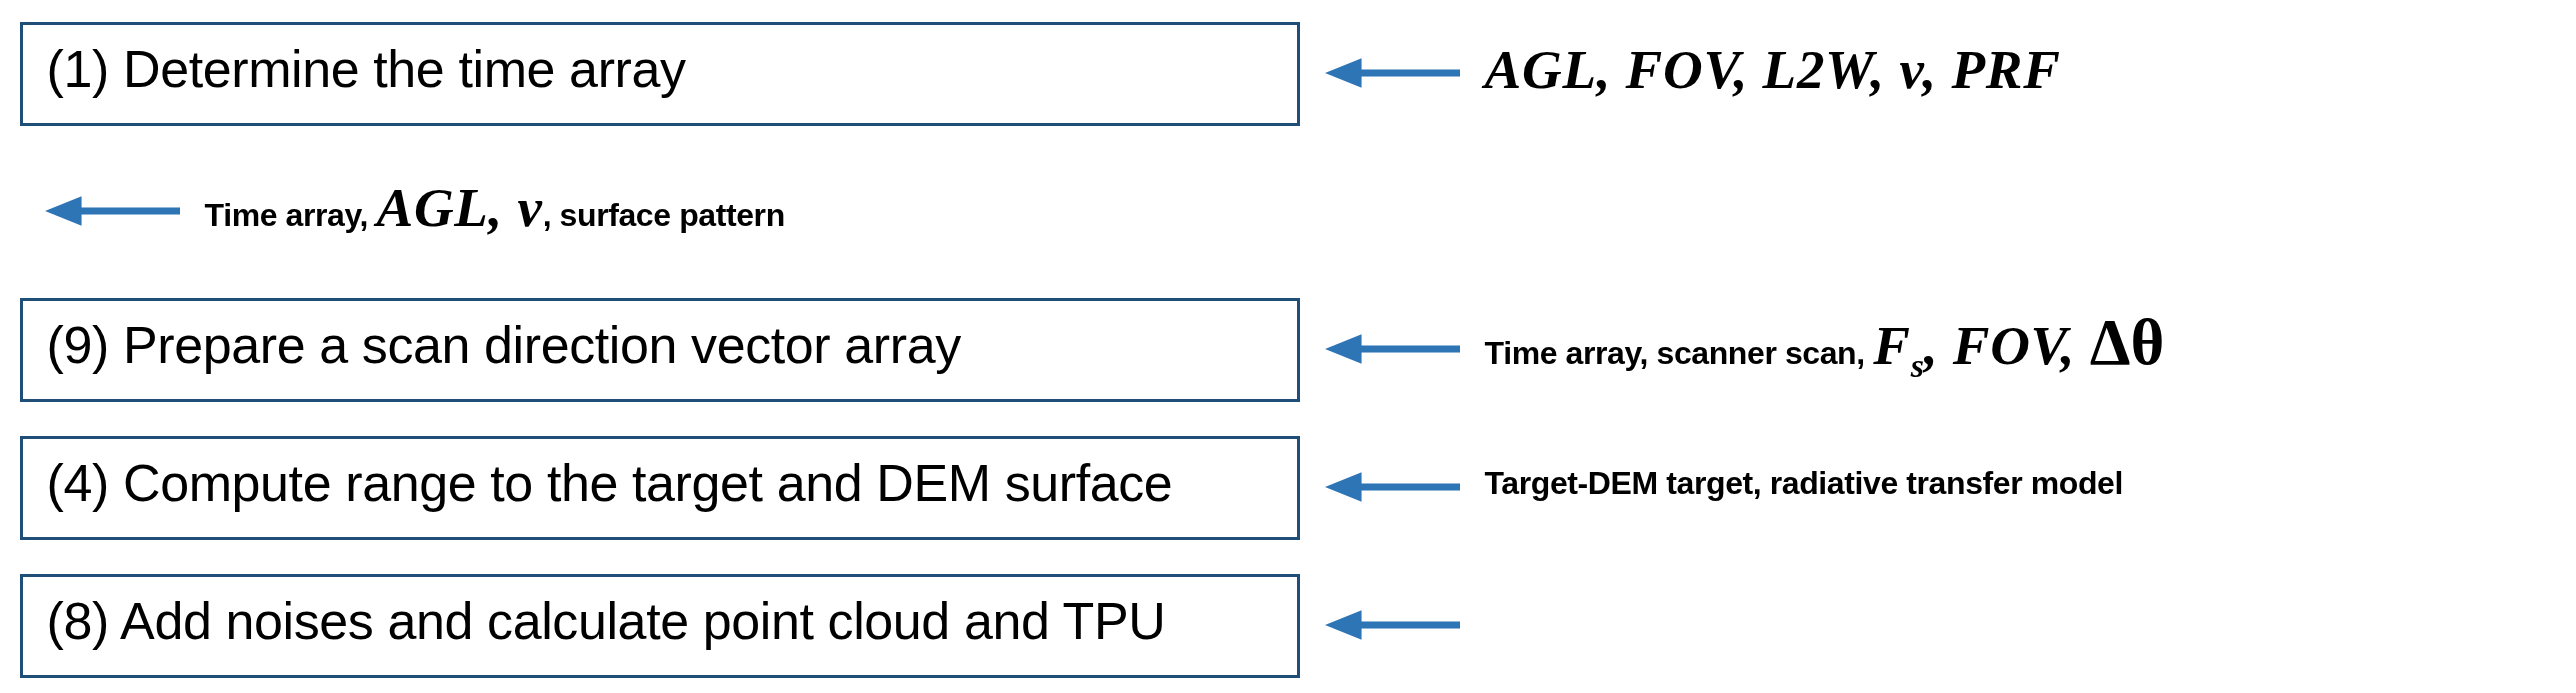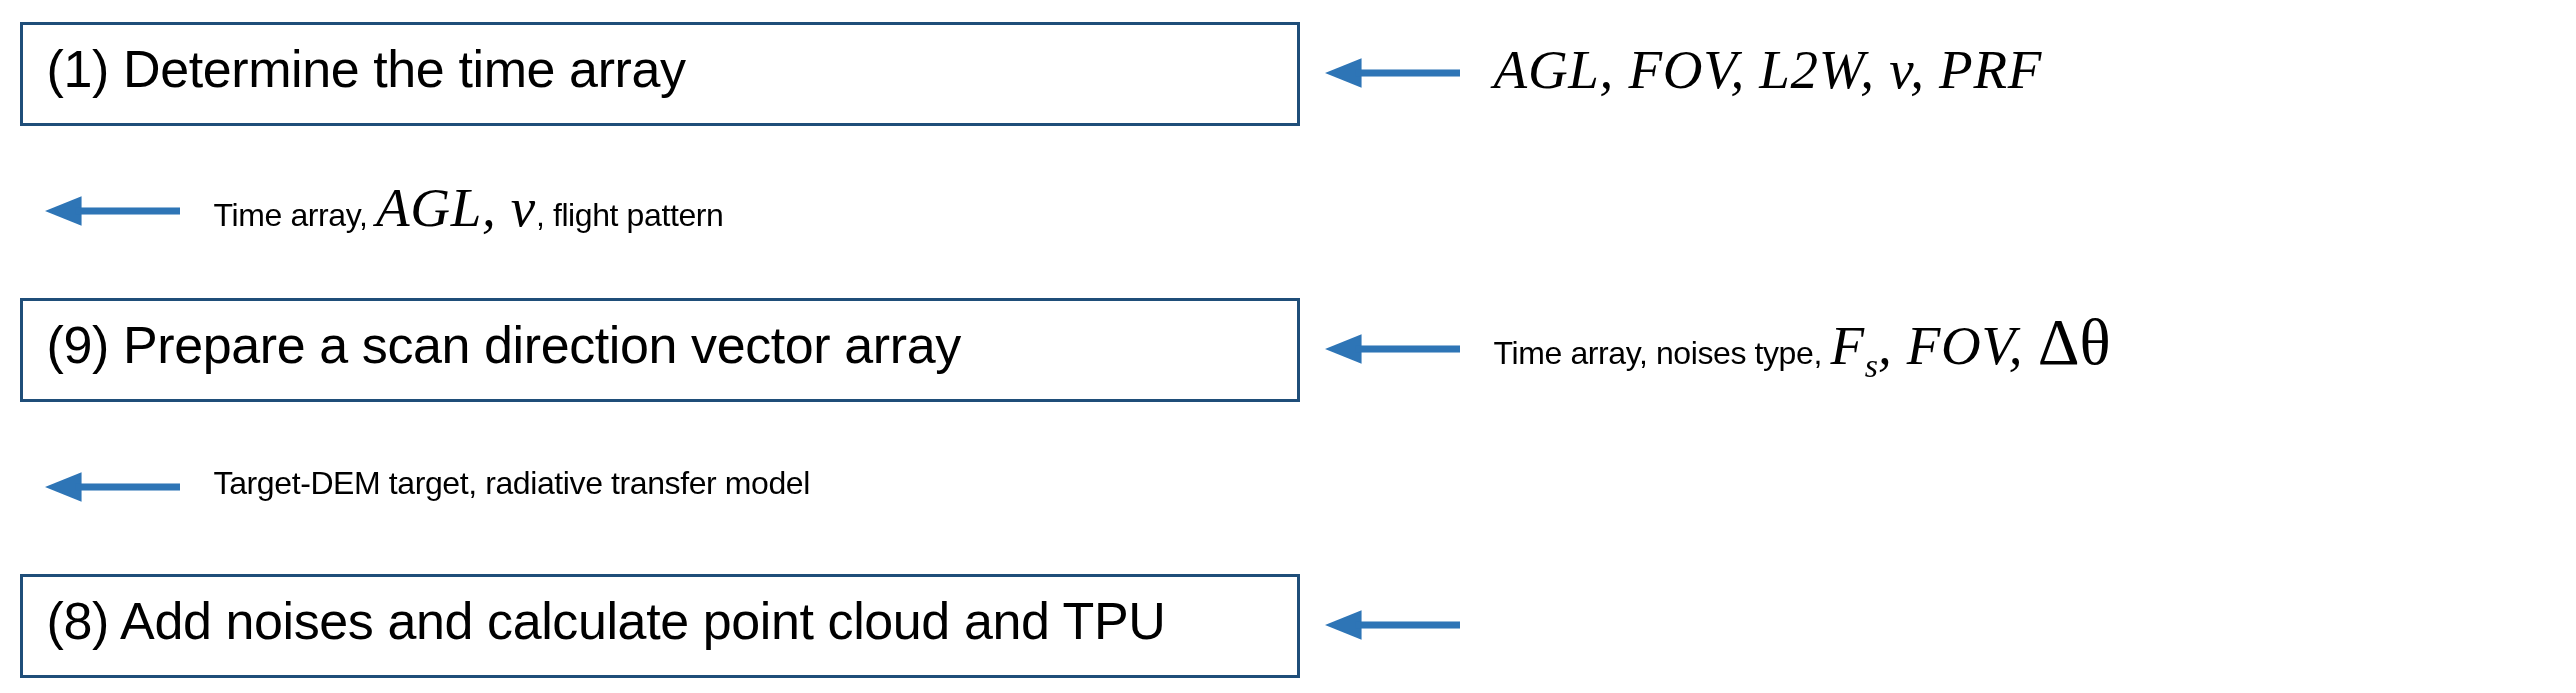--- a/index.html
+++ b/index.html
@@ -52,25 +52,26 @@
     flex: 0 0 135px;
     height: 34px;
     display: flex;
     align-items: center;
     position: relative;
     top: -1.4px;
   }
   .arrow-wrap svg { display: block; width: 135px; height: 34px; }
   .arrow-shape { fill: var(--arrow); }
   .inputs {
-    margin-left: 34px;
+    margin-left: 25px;
     white-space: nowrap;
     color: var(--text);
     position: relative;
     top: -4.9px;
+    font-weight: bold;
   }
   .seg-sans {
     font-family: "Liberation Sans", sans-serif;
     font-size: 32px;
     letter-spacing: -0.4px;
   }
   .seg-math {
     font-family: "Liberation Serif", serif;
     font-style: italic;
     font-size: 55px;
@@ -110,40 +111,43 @@
   </div>
 
   <div class="row">
     <div class="arrow-wrap">
       <svg viewBox="0 0 192 48" aria-hidden="true">
         <polygon class="arrow-shape" points="0,24 52,3 52,45"></polygon>
         <rect class="arrow-shape" x="44" y="19" width="148" height="10"></rect>
       </svg>
     </div>
     <div class="inputs">
-      <span class="seg-sans">Time array, </span><span class="seg-math">AGL, v</span><span class="seg-sans">, flight pattern</span>
+      <span class="seg-sans">Time array, </span><span class="seg-math">AGL, v</span><span class="seg-sans">, surface pattern</span>
     </div>
   </div>
 
   <div class="row">
     <div class="step-box">
       <span class="step-label">(9) Prepare a scan direction vector array</span>
     </div>
     <div class="arrow-wrap">
       <svg viewBox="0 0 192 48" aria-hidden="true">
         <polygon class="arrow-shape" points="0,24 52,3 52,45"></polygon>
         <rect class="arrow-shape" x="44" y="19" width="148" height="10"></rect>
       </svg>
     </div>
     <div class="inputs">
-      <span class="seg-sans">Time array, noises type, </span><span class="seg-math">F</span><span class="seg-math-sub">s</span><span class="seg-math">, FOV, </span><span class="seg-math-upright">Δθ</span>
+      <span class="seg-sans">Time array, scanner scan, </span><span class="seg-math">F</span><span class="seg-math-sub">s</span><span class="seg-math">, FOV, </span><span class="seg-math-upright">Δθ</span>
     </div>
   </div>
 
   <div class="row">
+    <div class="step-box">
+      <span class="step-label">(4) Compute range to the target and DEM surface</span>
+    </div>
     <div class="arrow-wrap">
       <svg viewBox="0 0 192 48" aria-hidden="true">
         <polygon class="arrow-shape" points="0,24 52,3 52,45"></polygon>
         <rect class="arrow-shape" x="44" y="19" width="148" height="10"></rect>
       </svg>
     </div>
     <div class="inputs">
       <span class="seg-sans">Target-DEM target, radiative transfer model</span>
     </div>
   </div>

